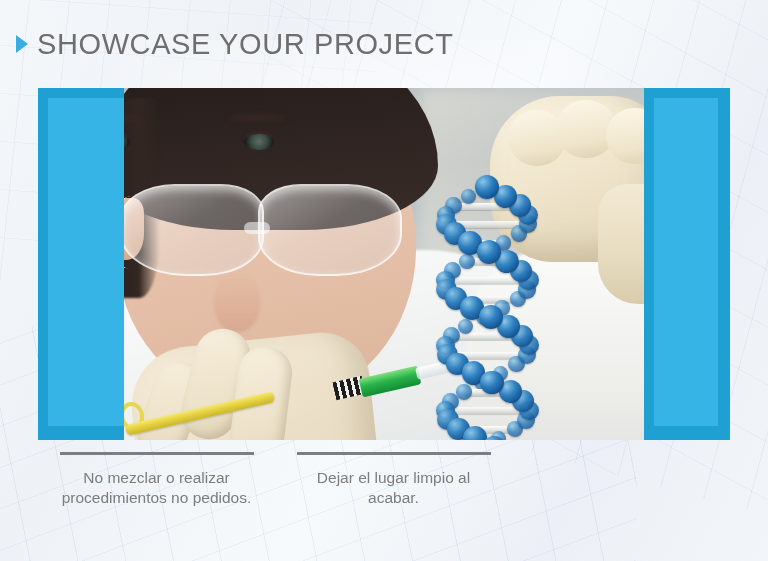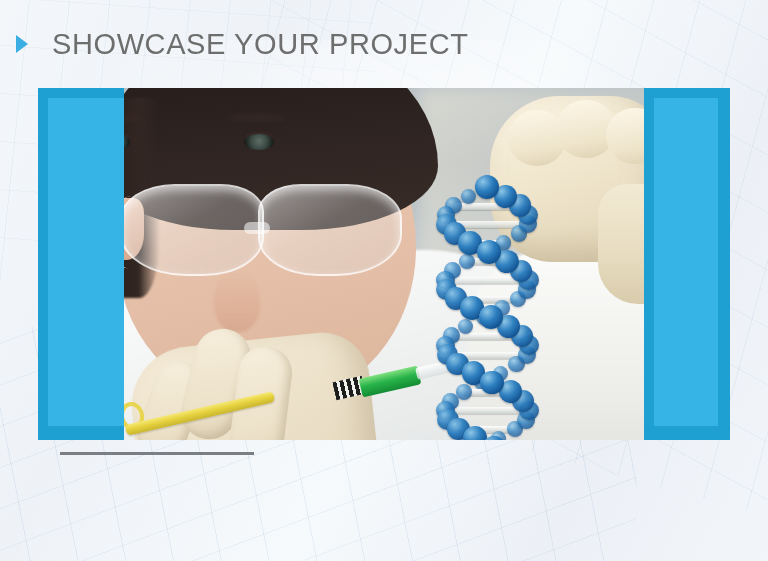--- a/index.html
+++ b/index.html
@@ -74,21 +74,21 @@
     pointer-events: none;
   }
 
   
   .title-row {
     position: absolute;
     left: 16px;
     top: 24px;
     display: flex;
     align-items: center;
-    gap: 24px;
+    gap: 9px;
     height: 40px;
   }
   .title-bullet {
     width: 0;
     height: 0;
     border-left: 12px solid #3aaee2;
     border-top: 9px solid transparent;
     border-bottom: 9px solid transparent;
     flex: 0 0 auto;
   }
@@ -586,16 +586,21 @@
       </div>
       <div class="blue-bar right">
         <div class="inner"></div>
       </div>
     </div>
   </div>
 
   <div class="captions">
     <div class="caption-col">
       <div class="caption-rule"></div>
+      <div class="caption-text">No mezclar o realizar procedimientos no pedidos.</div>
+    </div>
+    <div class="caption-col">
+      <div class="caption-rule"></div>
+      <div class="caption-text">Dejar el lugar limpio al acabar.</div>
     </div>
   </div>
 
 </div>
 
 </body></html>

